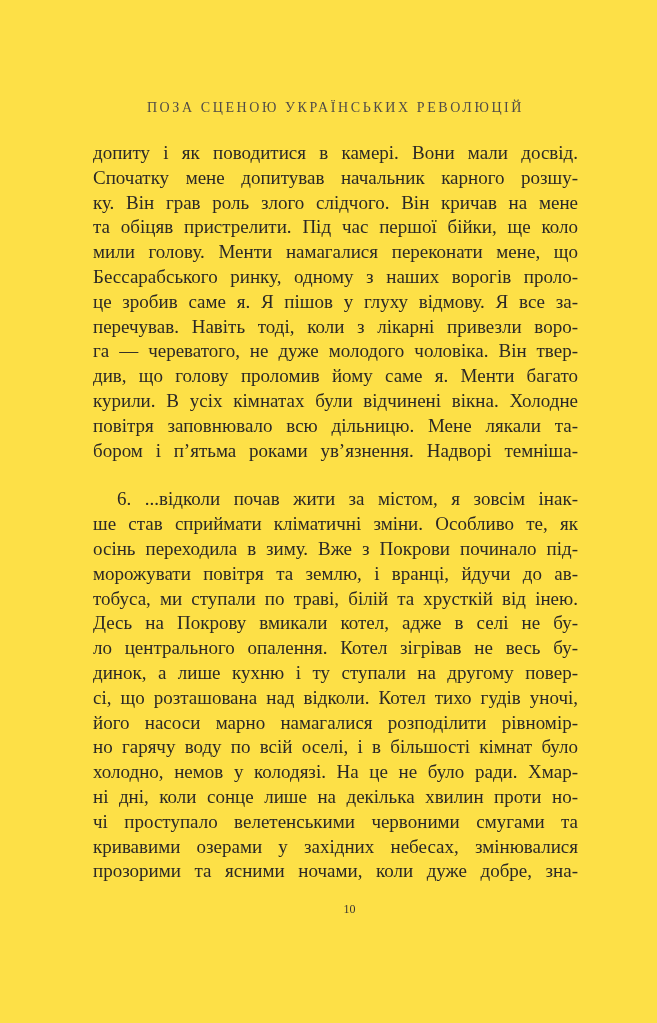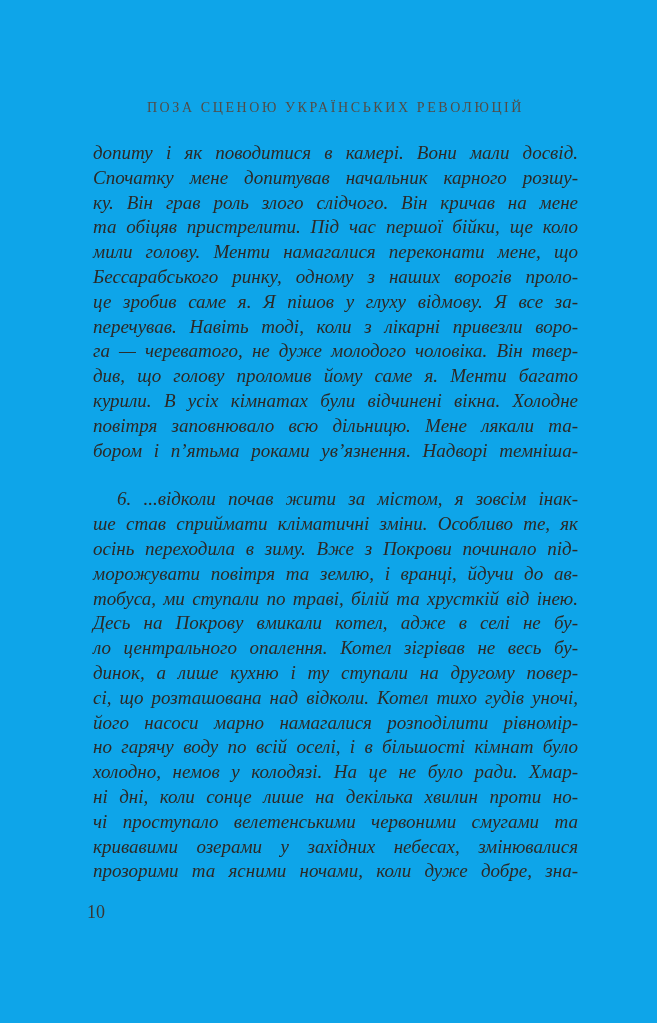--- a/index.html
+++ b/index.html
@@ -4,21 +4,21 @@
 <style>
   html, body {
     margin: 0;
     padding: 0;
     background: #fdfdfc;
   }
   .page {
     position: relative;
     width: 657px;
     height: 1023px;
-    background: #0ea5e9;
+    background: #fde047;
     overflow: hidden;
     font-family: "Liberation Serif", "DejaVu Serif", serif;
   }
   .running-head {
     position: absolute;
     left: 93px;
     top: 100px;
     width: 485px;
     text-align: center;
     font-size: 14px;
@@ -32,35 +32,35 @@
     top: 141px;
     width: 485px;
     font-size: 19px;
     line-height: 24.8px;
     color: #2c2926;
   }
   .line {
     text-align: justify;
     text-align-last: justify;
     white-space: nowrap;
-    font-style: italic;
   }
   .line.last {
     text-align-last: left;
   }
   .line.indent {
     text-indent: 24px;
     margin-top: 24px;
   }
   .page-number {
     position: absolute;
-    left: 87px;
+    left: 107px;
     top: 902px;
     width: 485px;
-    font-size: 18px;
+    text-align: center;
+    font-size: 12px;
     color: #3a3632;
   }
 </style>
 </head>
 <body>
 
 <div class="page">
   <div class="running-head">ПОЗА СЦЕНОЮ УКРАЇНСЬКИХ РЕВОЛЮЦІЙ</div>
 
   <div class="body-text">

